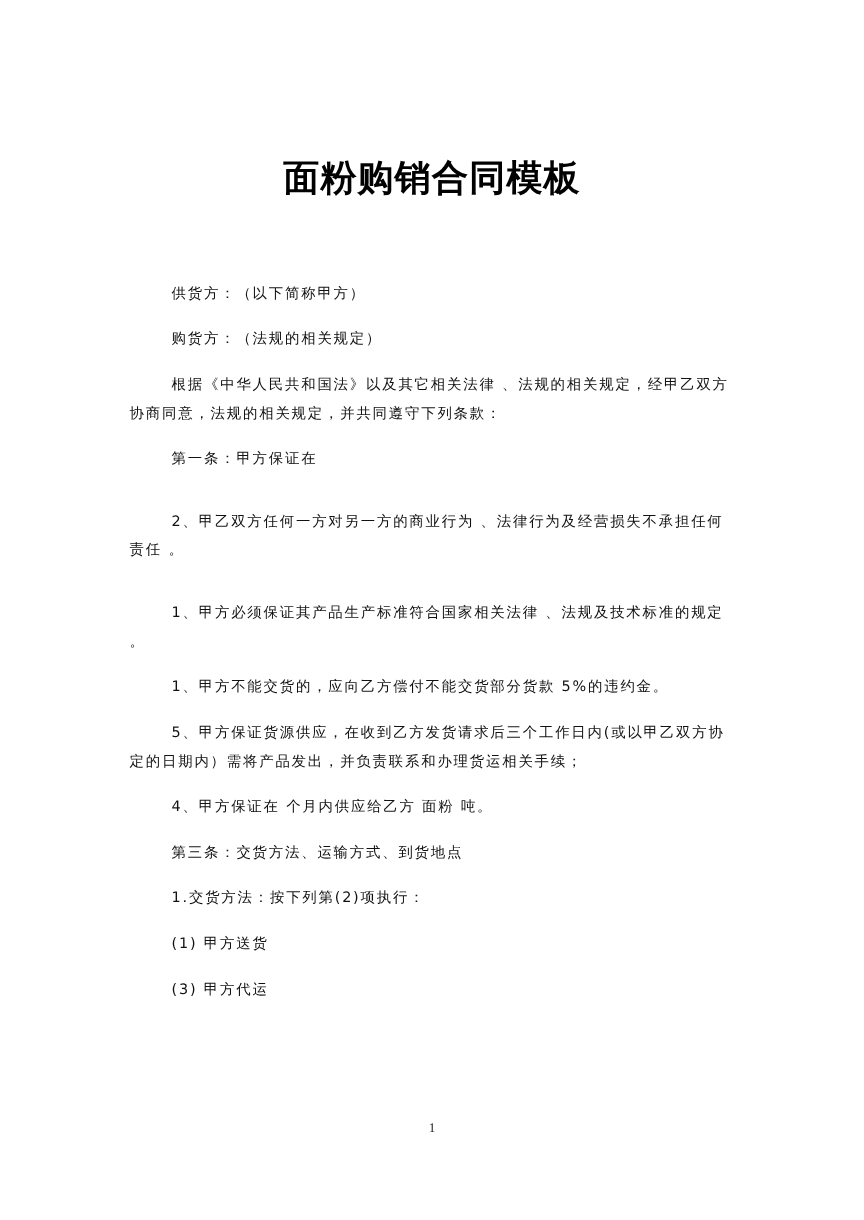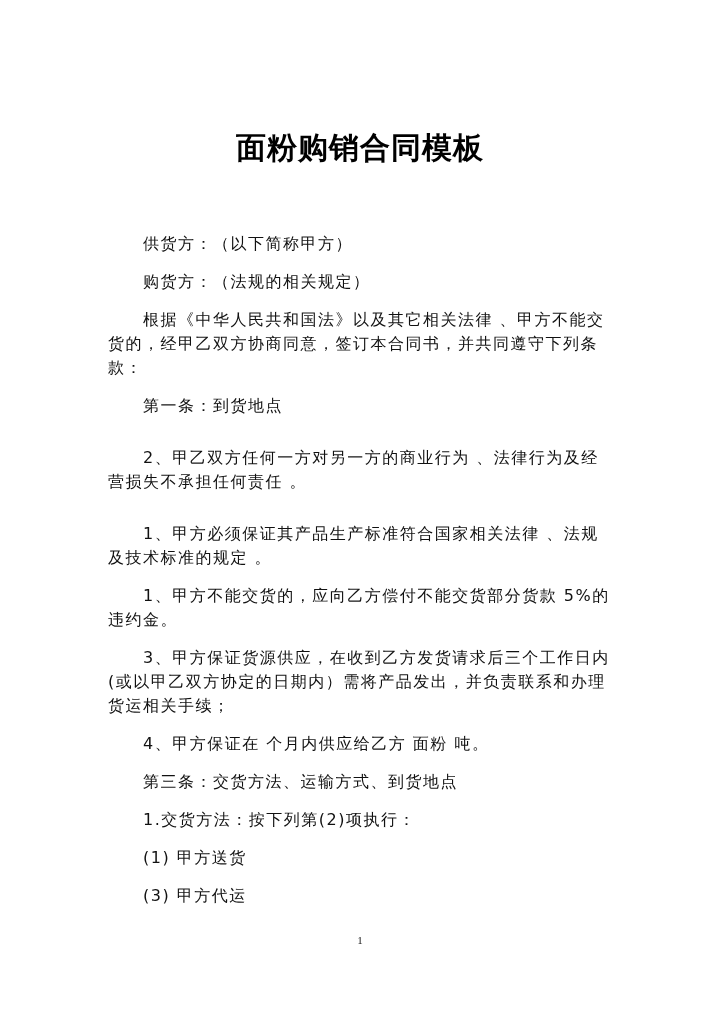--- a/index.html
+++ b/index.html
@@ -1,50 +1,50 @@
 <!DOCTYPE html>
 <html><head>
 <meta charset="utf-8">
 <style>
   html, body { margin:0; padding:0; background:#ffffff; }
   body { width:720px; height:1017px; position:relative; overflow:hidden;
          font-family: "DejaVu Sans", "Liberation Sans", sans-serif; color:#111; }
   .page { position:absolute; left:0; top:0; width:720px; height:1017px; background:#fff; }
   .title { position:absolute; top:128px; left:0; width:720px; text-align:center;
            font-size:30px; font-weight:bold; letter-spacing:1px; color:#000; }
-  .body { position:absolute; left:108px; top:232px; width:508px; font-size:16px; }
+  .body { position:absolute; left:108px; top:232px; width:508px; font-size:12px; }
   .p { margin:0; line-height:24px; text-indent:35px; letter-spacing:1.5px; }
   .gap { height:14px; }
   .page-num { position:absolute; top:934px; left:0; width:720px; text-align:center;
               font-family:"Liberation Serif", serif; font-size:11px; color:#222; }
 </style>
 </head>
 <body>
 
 <div class="page">
   <div class="title">面粉购销合同模板</div>
 
   <div class="body">
     <p class="p">供货方：（以下简称甲方）</p>
     <div class="gap"></div>
     <p class="p">购货方：（法规的相关规定）</p>
     <div class="gap"></div>
-    <p class="p">根据《中华人民共和国法》以及其它相关法律 、甲方不能交货的，经甲乙双方协商同意，签订本合同书，并共同遵守下列条款：</p>
+    <p class="p">根据《中华人民共和国法》以及其它相关法律 、法规的相关规定，经甲乙双方协商同意，法规的相关规定，并共同遵守下列条款：</p>
     <div class="gap"></div>
-    <p class="p">第一条：到货地点</p>
+    <p class="p">第一条：甲方保证在</p>
     <div class="gap"></div>
     <div class="gap"></div>
     <p class="p">2、甲乙双方任何一方对另一方的商业行为 、法律行为及经营损失不承担任何责任 。</p>
     <div class="gap"></div>
     <div class="gap"></div>
     <p class="p">1、甲方必须保证其产品生产标准符合国家相关法律 、法规及技术标准的规定 。</p>
     <div class="gap"></div>
     <p class="p">1、甲方不能交货的，应向乙方偿付不能交货部分货款 5%的违约金。</p>
     <div class="gap"></div>
-    <p class="p">3、甲方保证货源供应，在收到乙方发货请求后三个工作日内(或以甲乙双方协定的日期内）需将产品发出，并负责联系和办理货运相关手续；</p>
+    <p class="p">5、甲方保证货源供应，在收到乙方发货请求后三个工作日内(或以甲乙双方协定的日期内）需将产品发出，并负责联系和办理货运相关手续；</p>
     <div class="gap"></div>
     <p class="p">4、甲方保证在  个月内供应给乙方  面粉  吨。</p>
     <div class="gap"></div>
     <p class="p">第三条：交货方法、运输方式、到货地点</p>
     <div class="gap"></div>
     <p class="p">1.交货方法：按下列第(2)项执行：</p>
     <div class="gap"></div>
     <p class="p">(1) 甲方送货</p>
     <div class="gap"></div>
     <p class="p">(3) 甲方代运</p>

